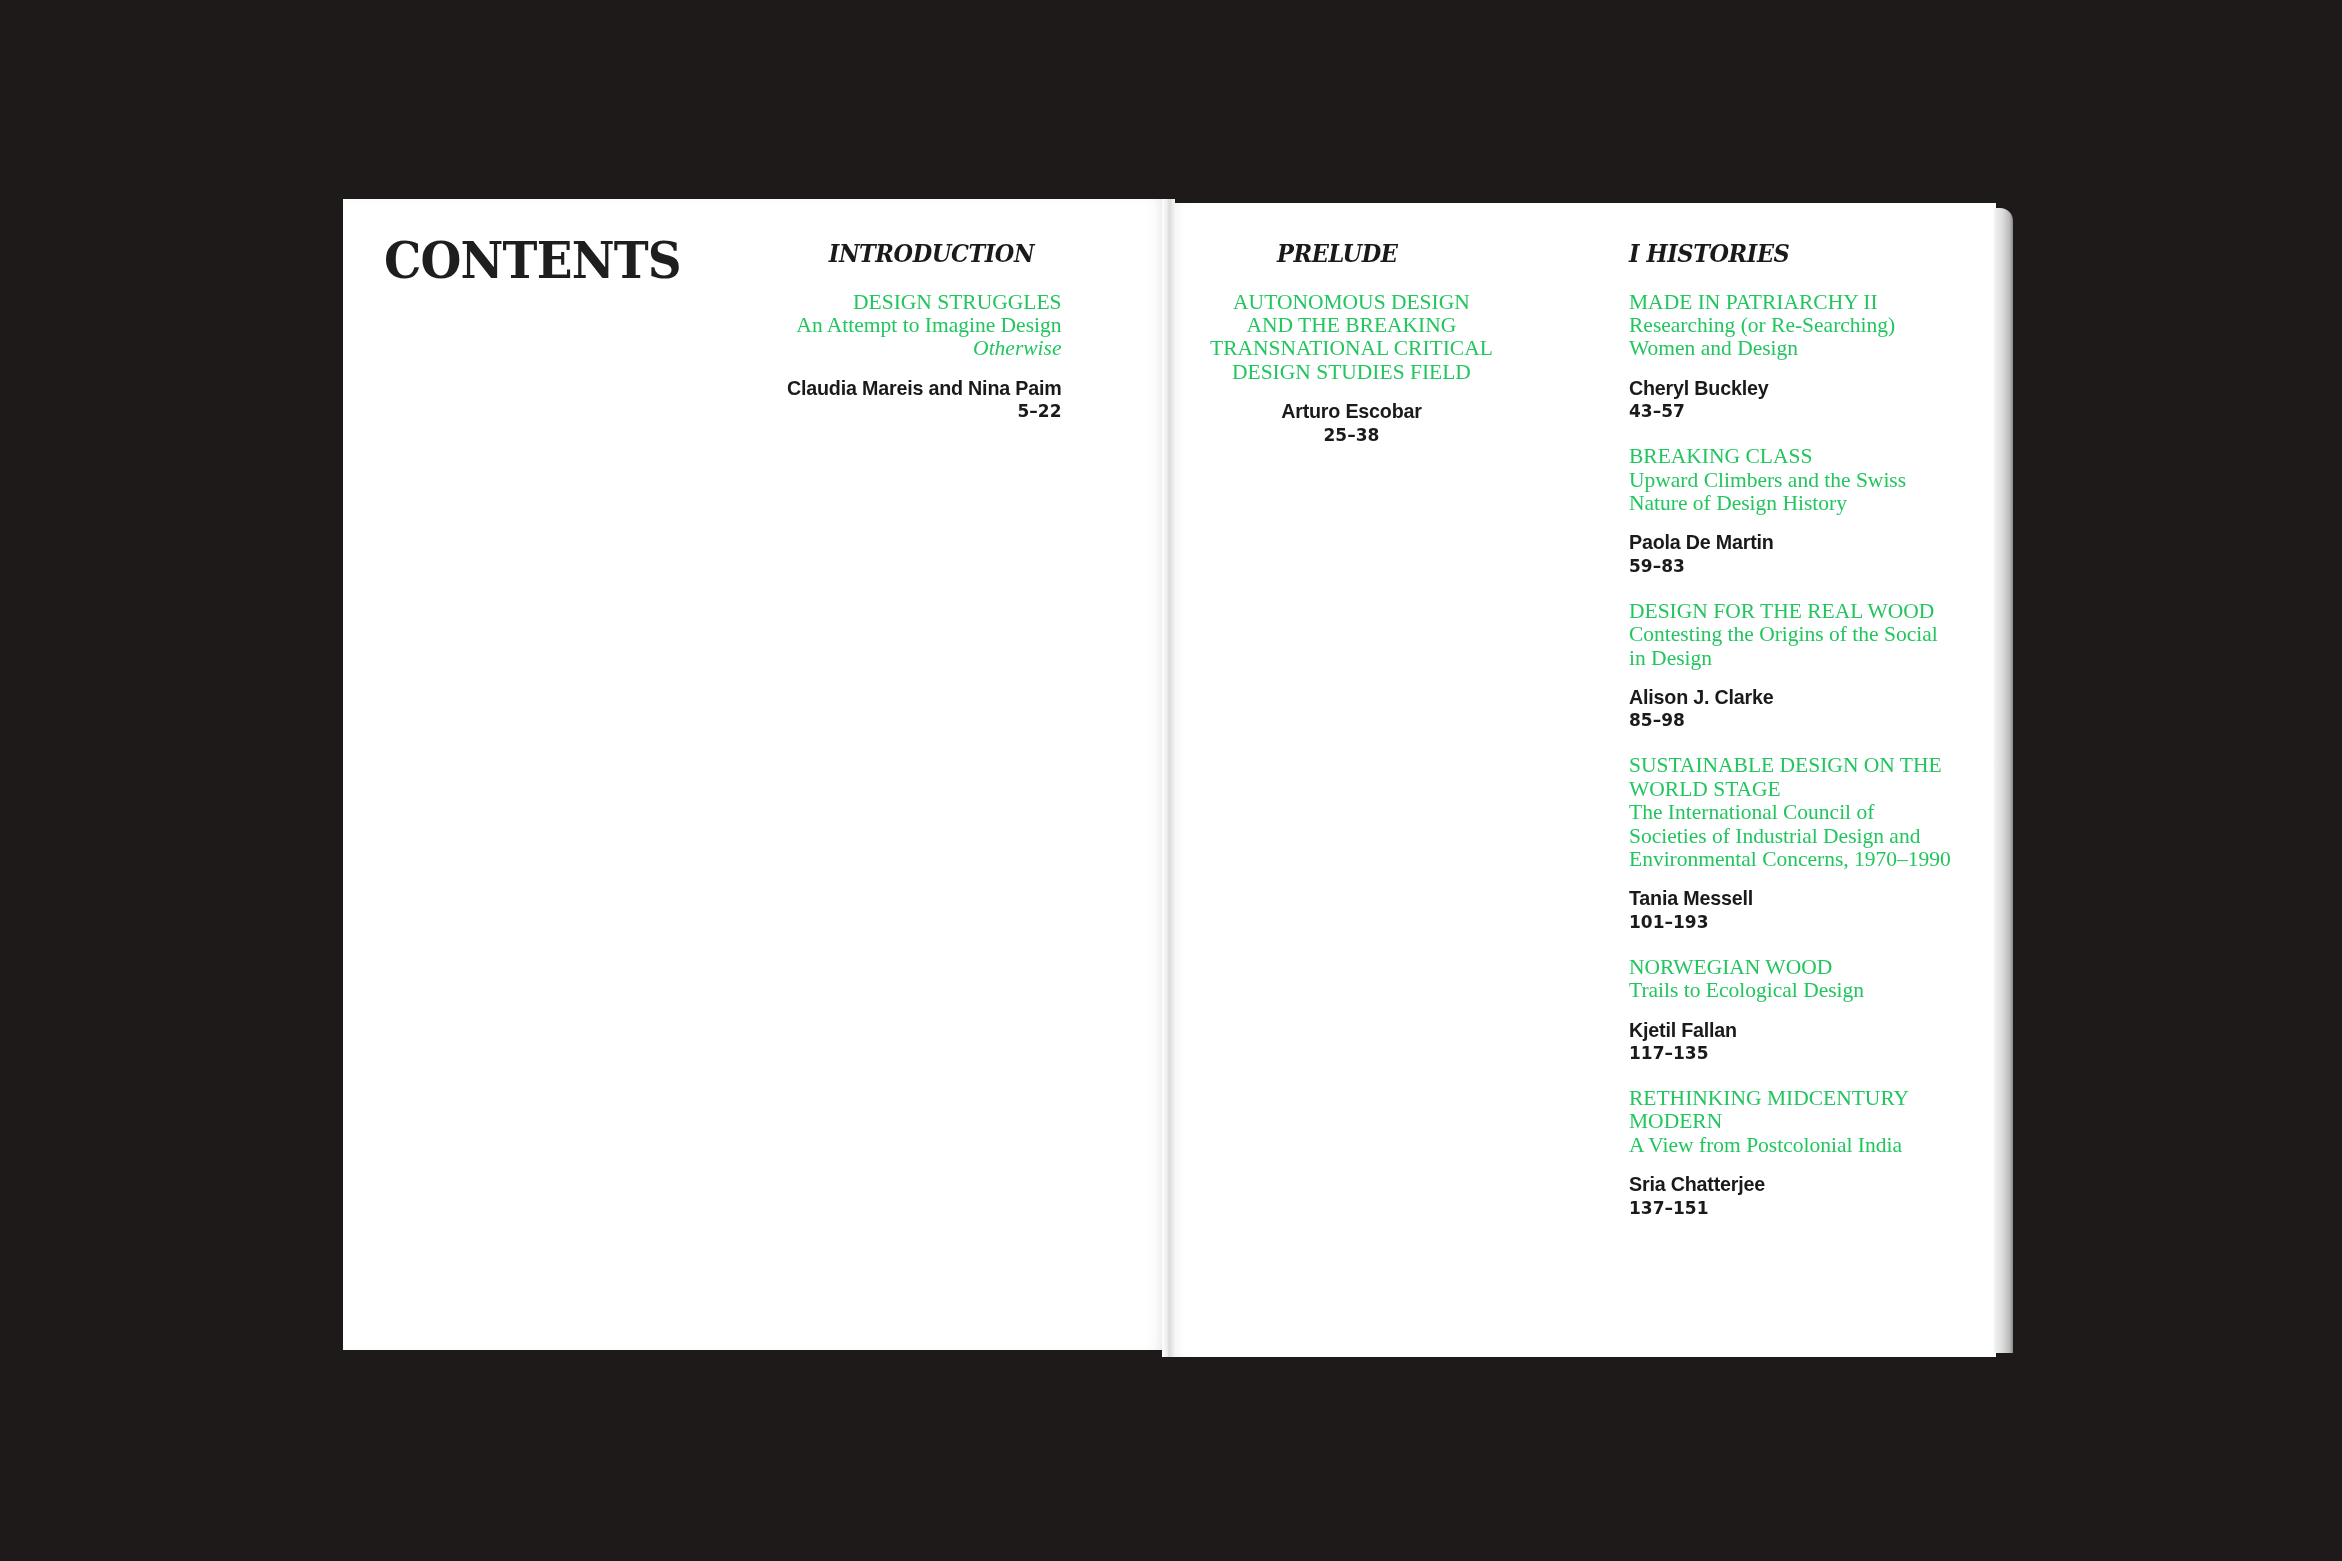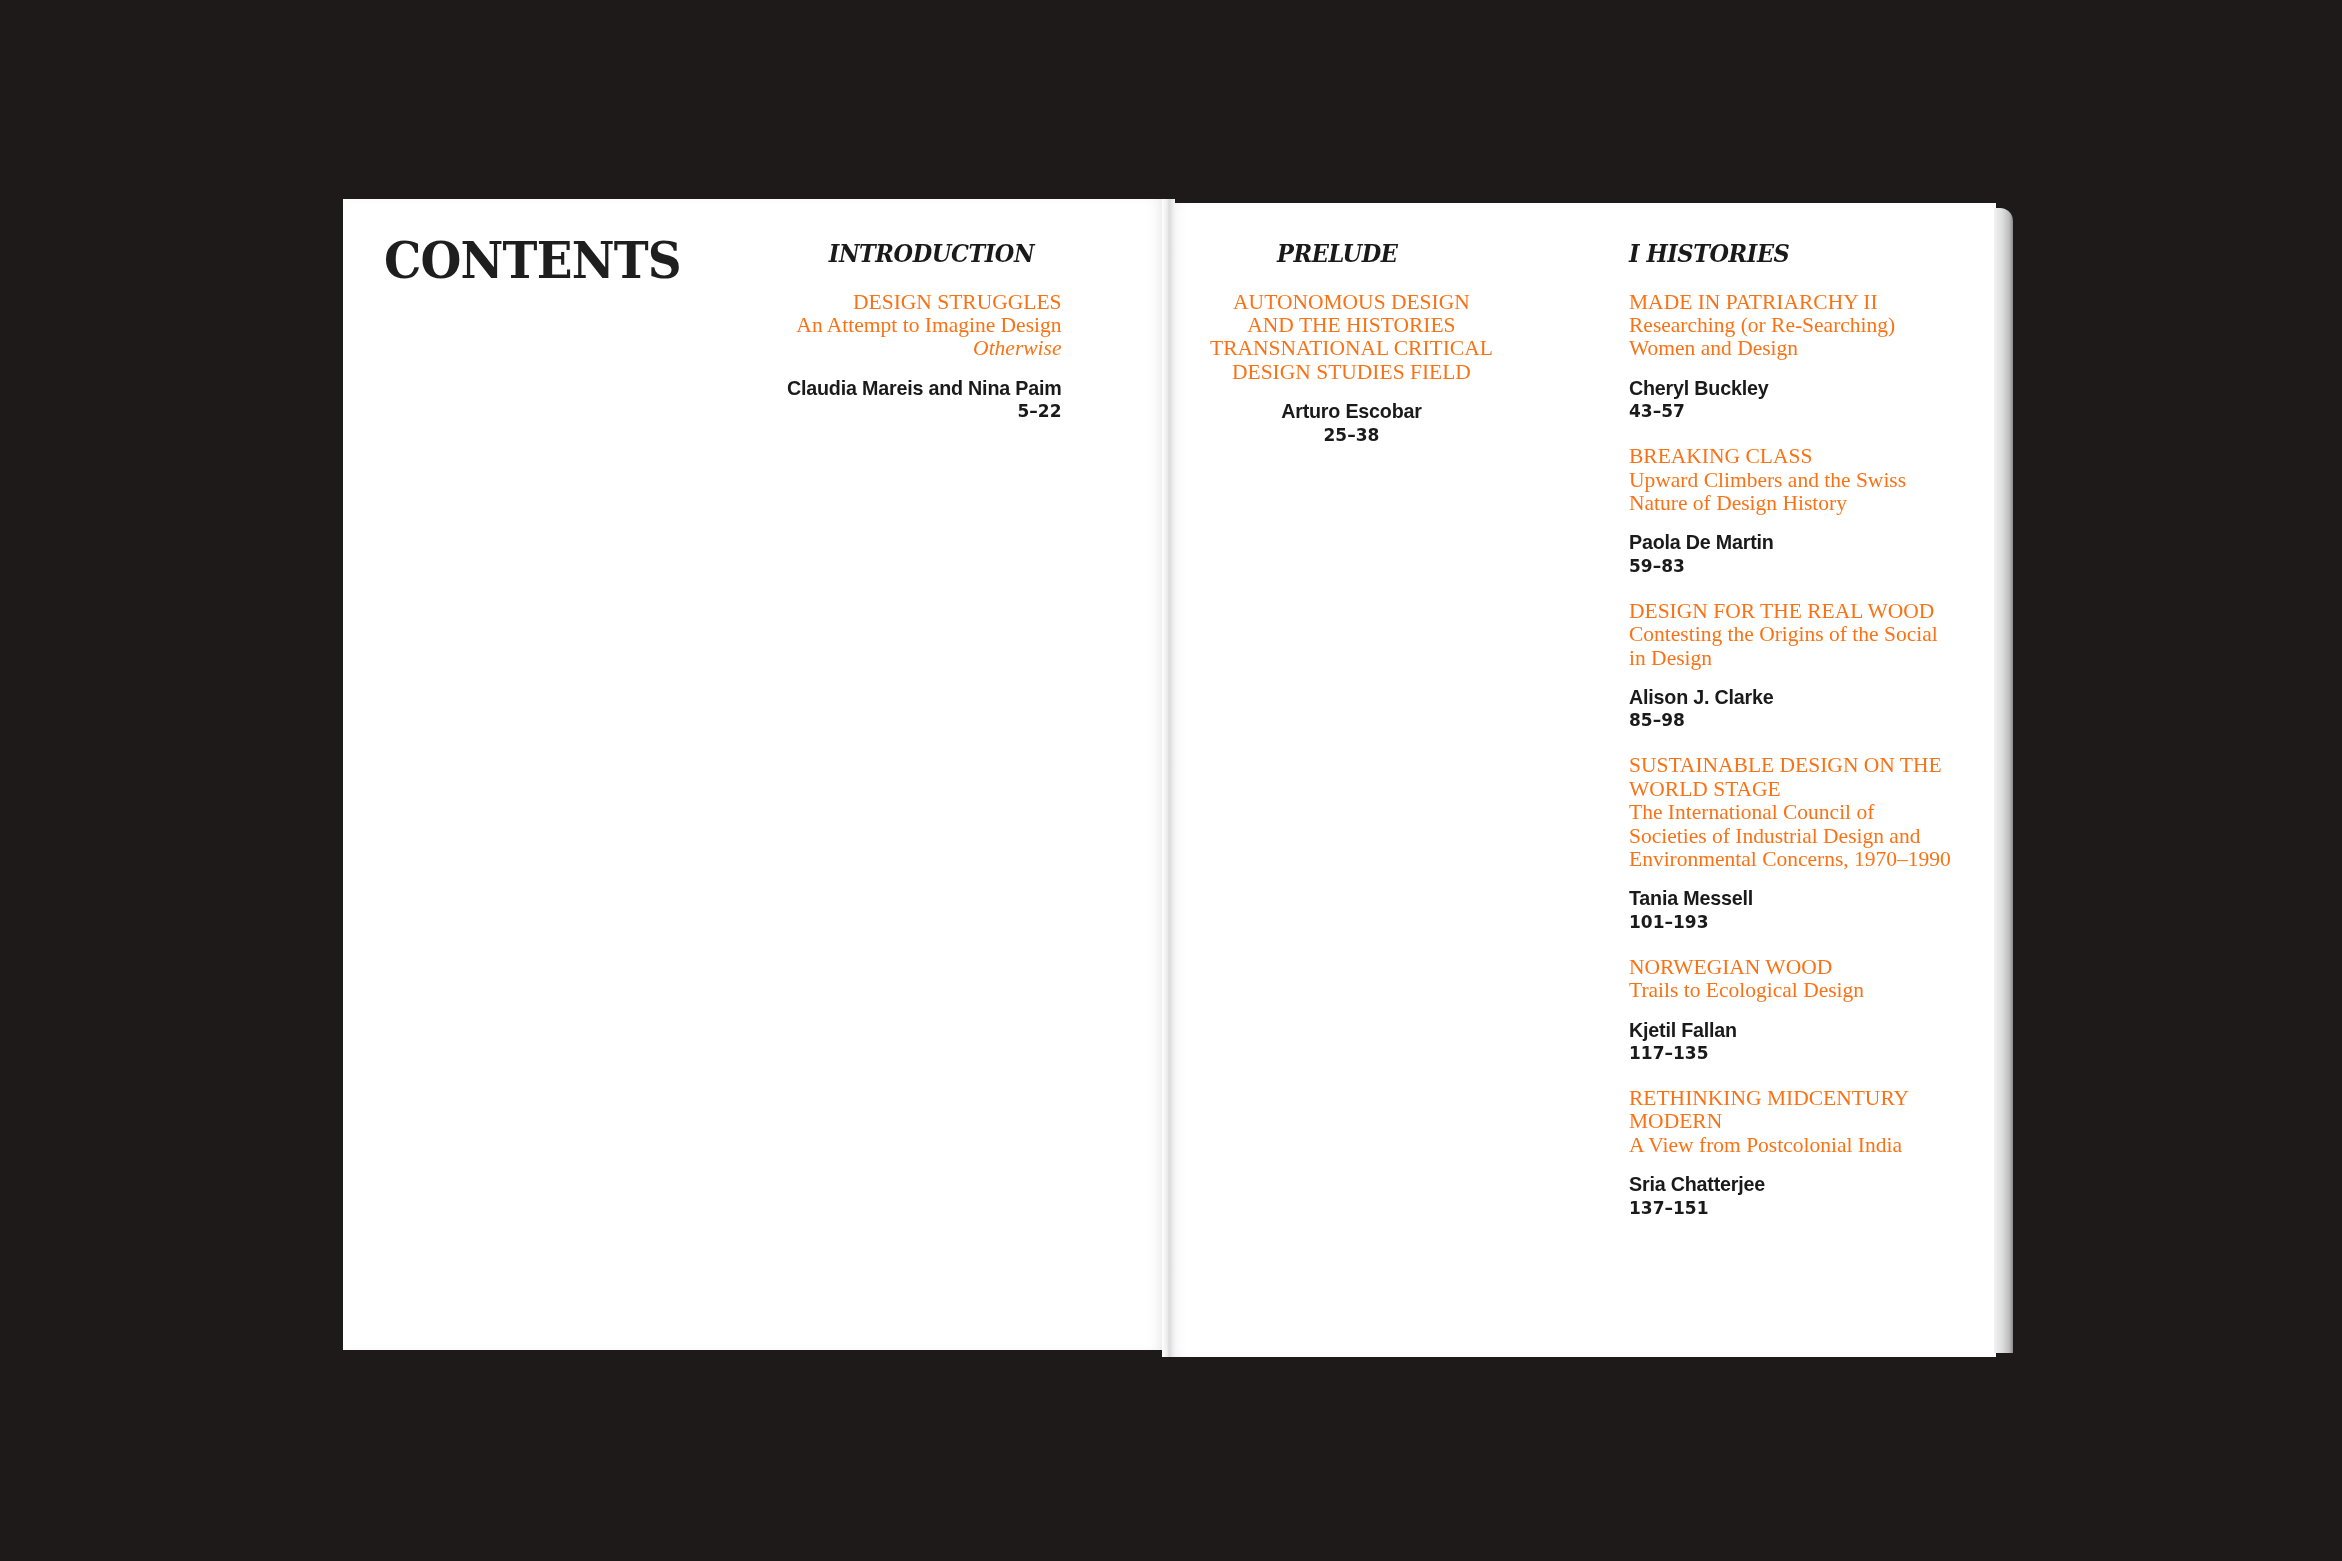--- a/index.html
+++ b/index.html
@@ -40,21 +40,21 @@
   .col-hist    { left:1629px; top:240px; }
   .sec-head {
     font-family:"DejaVu Serif", serif; font-weight:bold; font-style:italic;
     font-size:25px; letter-spacing:-0.5px; line-height:28px;
     margin:0 0 22.5px 0; color:#1a1a1a;
     transform:scaleX(0.9); transform-origin:left top; white-space:nowrap;
   }
   .entry { margin:0 0 22.5px 0; }
   .entry .t {
     font-family:"Liberation Serif", serif; font-size:21.5px; line-height:23.4px;
-    color:#f97316; white-space:nowrap;
+    color:#22c55e; white-space:nowrap;
   }
   .entry .t.it { font-style:italic; }
   .entry .a {
     font-family:"Liberation Sans", sans-serif; font-weight:bold;
     font-size:19.7px; line-height:23.4px; color:#1a1a1a; white-space:nowrap;
     letter-spacing:-0.2px;
     margin-top:16px;
   }
   .entry .p {
     font-family:"DejaVu Sans", sans-serif; font-weight:bold;
@@ -79,21 +79,21 @@
     <div class="t it">Otherwise</div>
     <div class="a">Claudia Mareis and Nina Paim</div>
     <div class="p">5–22</div>
   </div>
 </div>
 
 <div class="col col-prelude">
   <div class="sec-head">PRELUDE</div>
   <div class="entry">
     <div class="t">AUTONOMOUS DESIGN</div>
-    <div class="t">AND THE HISTORIES</div>
+    <div class="t">AND THE BREAKING</div>
     <div class="t">TRANSNATIONAL CRITICAL</div>
     <div class="t">DESIGN STUDIES FIELD</div>
     <div class="a">Arturo Escobar</div>
     <div class="p">25–38</div>
   </div>
 </div>
 
 <div class="col col-hist">
   <div class="sec-head">I HISTORIES</div>
 

